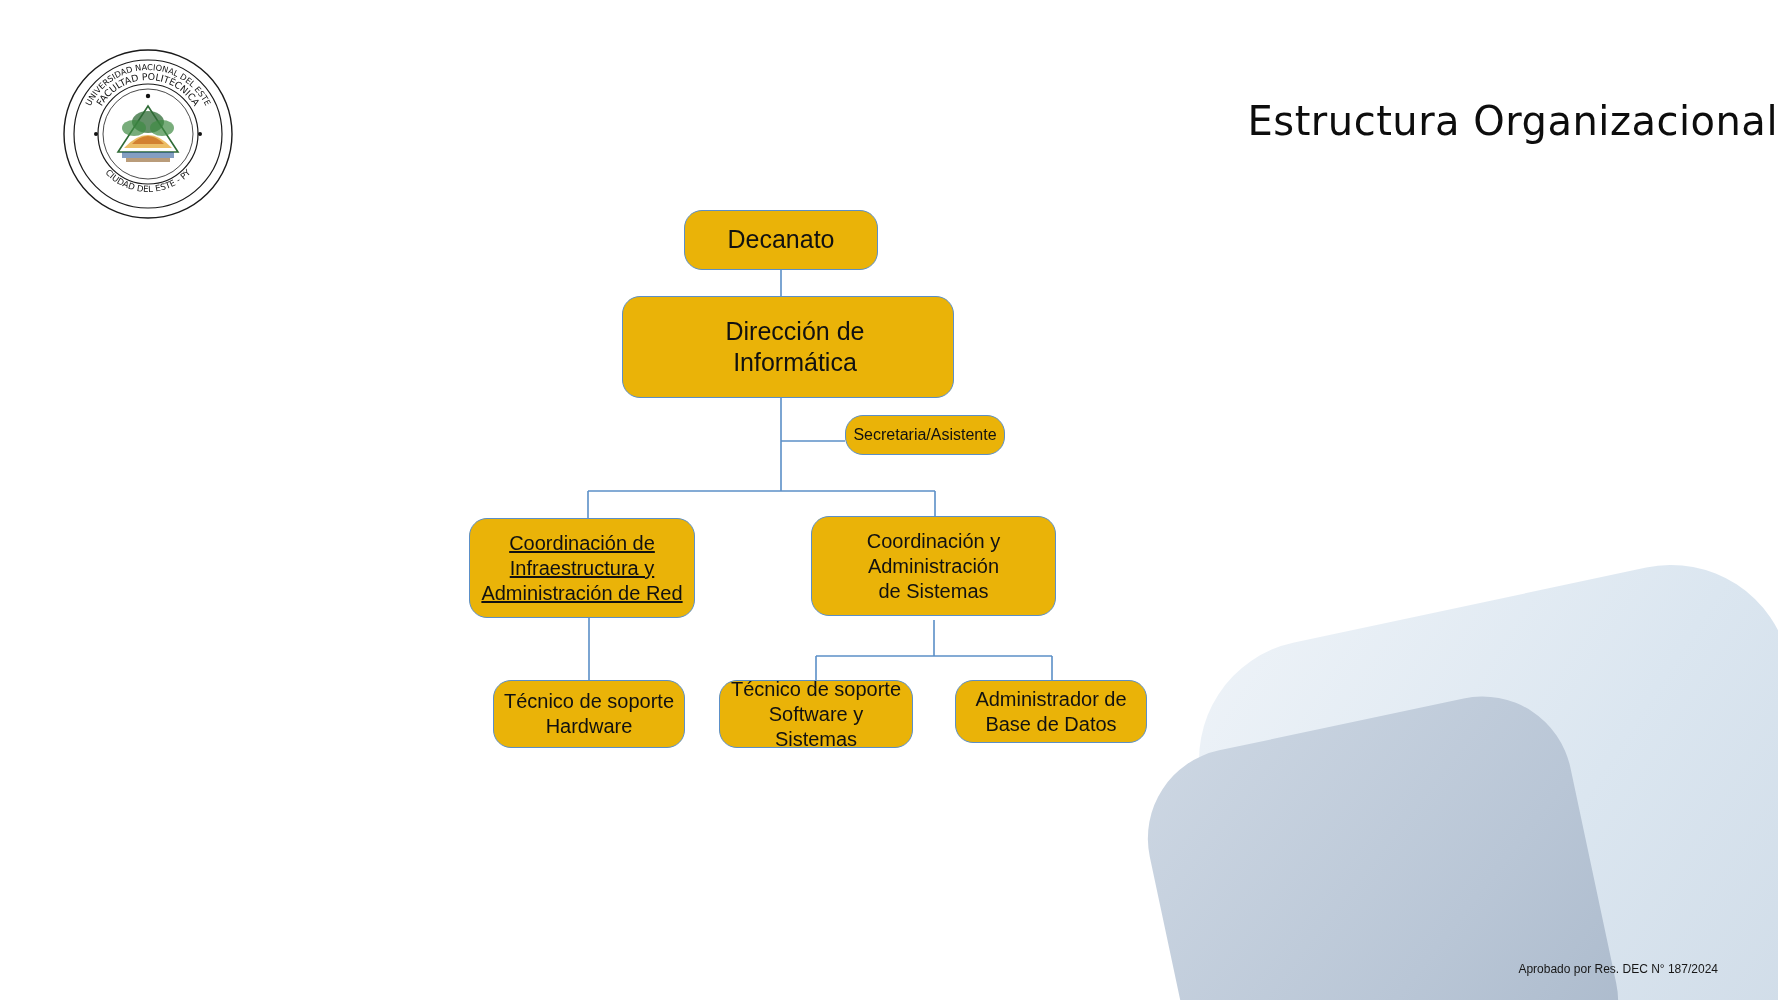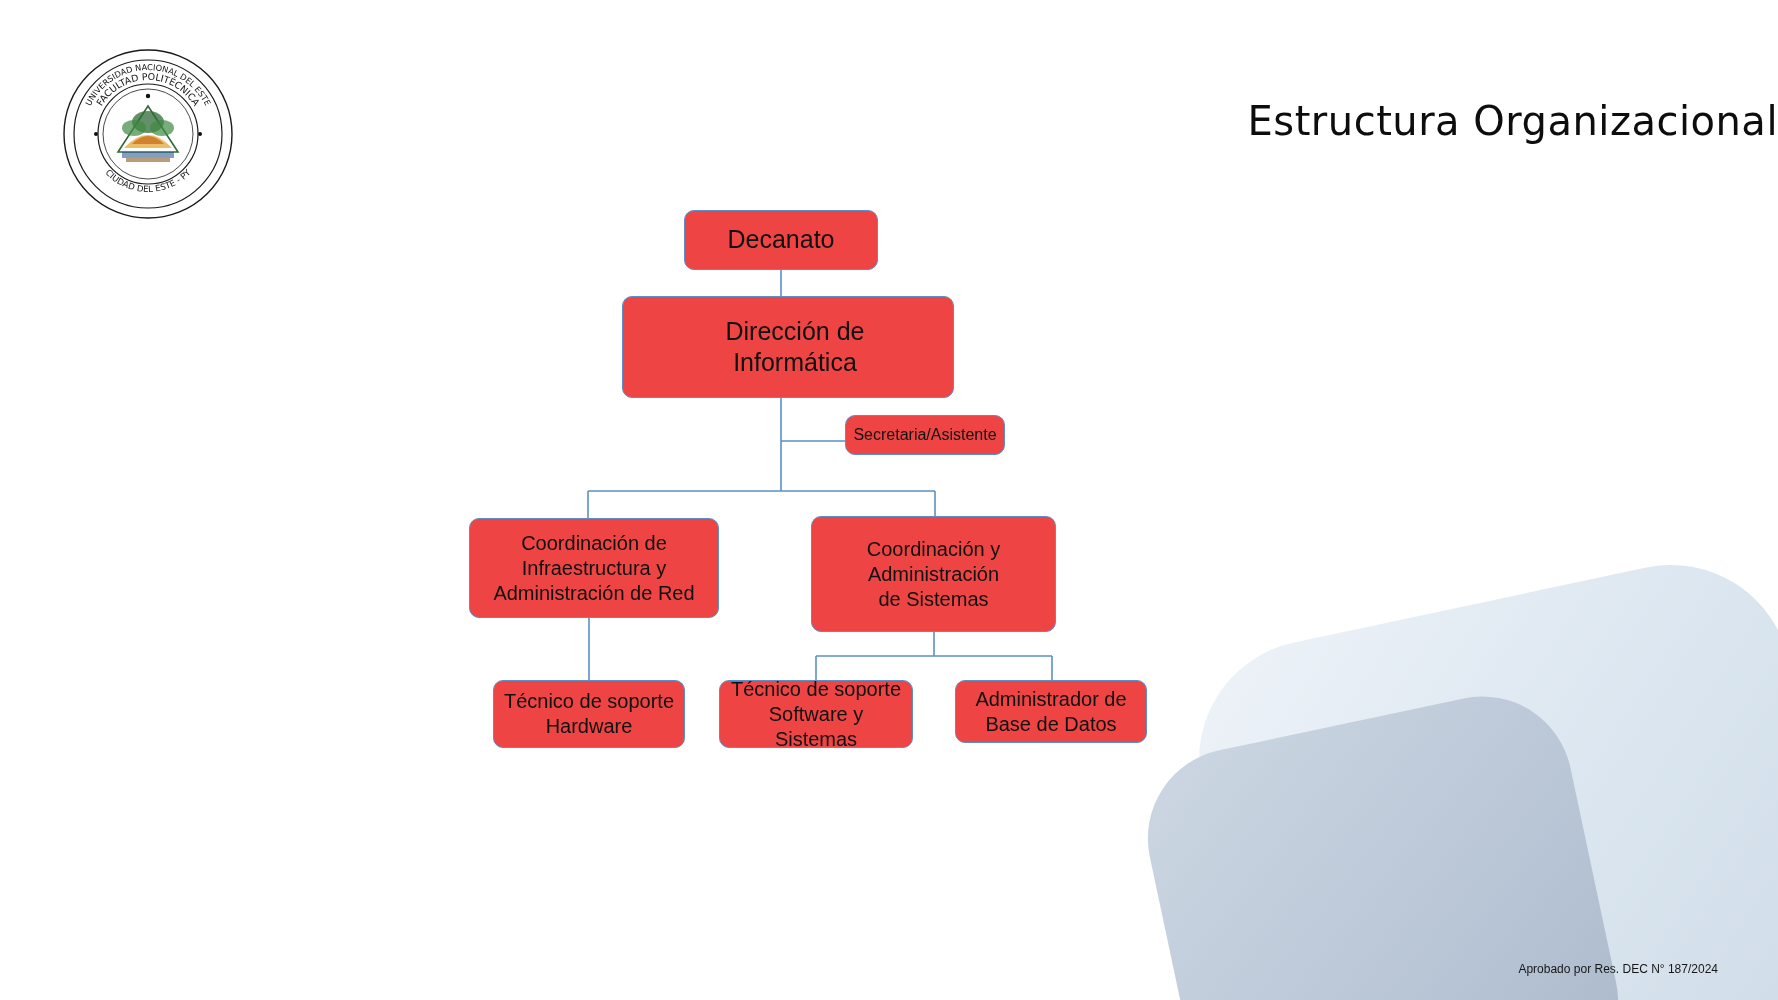--- a/index.html
+++ b/index.html
@@ -70,22 +70,22 @@
     left: 0;
     top: 0;
     width: 1778px;
     height: 1000px;
   }
 
   .node {
     position: absolute;
     box-sizing: border-box;
     border: 1.6px solid #5b8fc7;
-    border-radius: 10px;
-    background: #ef4444;
+    border-radius: 18px;
+    background: #eab308;
     display: flex;
     align-items: center;
     justify-content: center;
     text-align: center;
     line-height: 1.25;
     color: #111111;
     font-family: "Liberation Sans", sans-serif;
     padding: 2px 6px;
   }
 
@@ -167,26 +167,26 @@
     <div class="node" style="left: 684px; top: 210px; width: 194px; height: 60px; font-size: 25px;">
       <span style="white-space: pre-line;">Decanato</span>
     </div>
     <div class="node" style="left: 622px; top: 296px; width: 332px; height: 102px; font-size: 25px; padding-left: 20px;">
       <span style="white-space: pre-line;">Dirección de
 Informática</span>
     </div>
     <div class="node" style="left: 845px; top: 415px; width: 160px; height: 40px; font-size: 16px;">
       <span style="white-space: pre-line;">Secretaria/Asistente</span>
     </div>
-    <div class="node" style="left: 469px; top: 518px; width: 250px; height: 100px; font-size: 20px;">
+    <div class="node" style="left: 469px; top: 518px; width: 226px; height: 100px; font-size: 20px; text-decoration: underline;">
       <span style="white-space: pre-line;">Coordinación de
 Infraestructura y
 Administración de Red</span>
     </div>
-    <div class="node" style="left: 811px; top: 516px; width: 245px; height: 116px; font-size: 20px;">
+    <div class="node" style="left: 811px; top: 516px; width: 245px; height: 100px; font-size: 20px;">
       <span style="white-space: pre-line;">Coordinación y
 Administración
 de Sistemas</span>
     </div>
     <div class="node" style="left: 493px; top: 680px; width: 192px; height: 68px; font-size: 20px;">
       <span style="white-space: pre-line;">Técnico de soporte
 Hardware</span>
     </div>
     <div class="node" style="left: 719px; top: 680px; width: 194px; height: 68px; font-size: 20px;">
       <span style="white-space: pre-line;">Técnico de soporte

